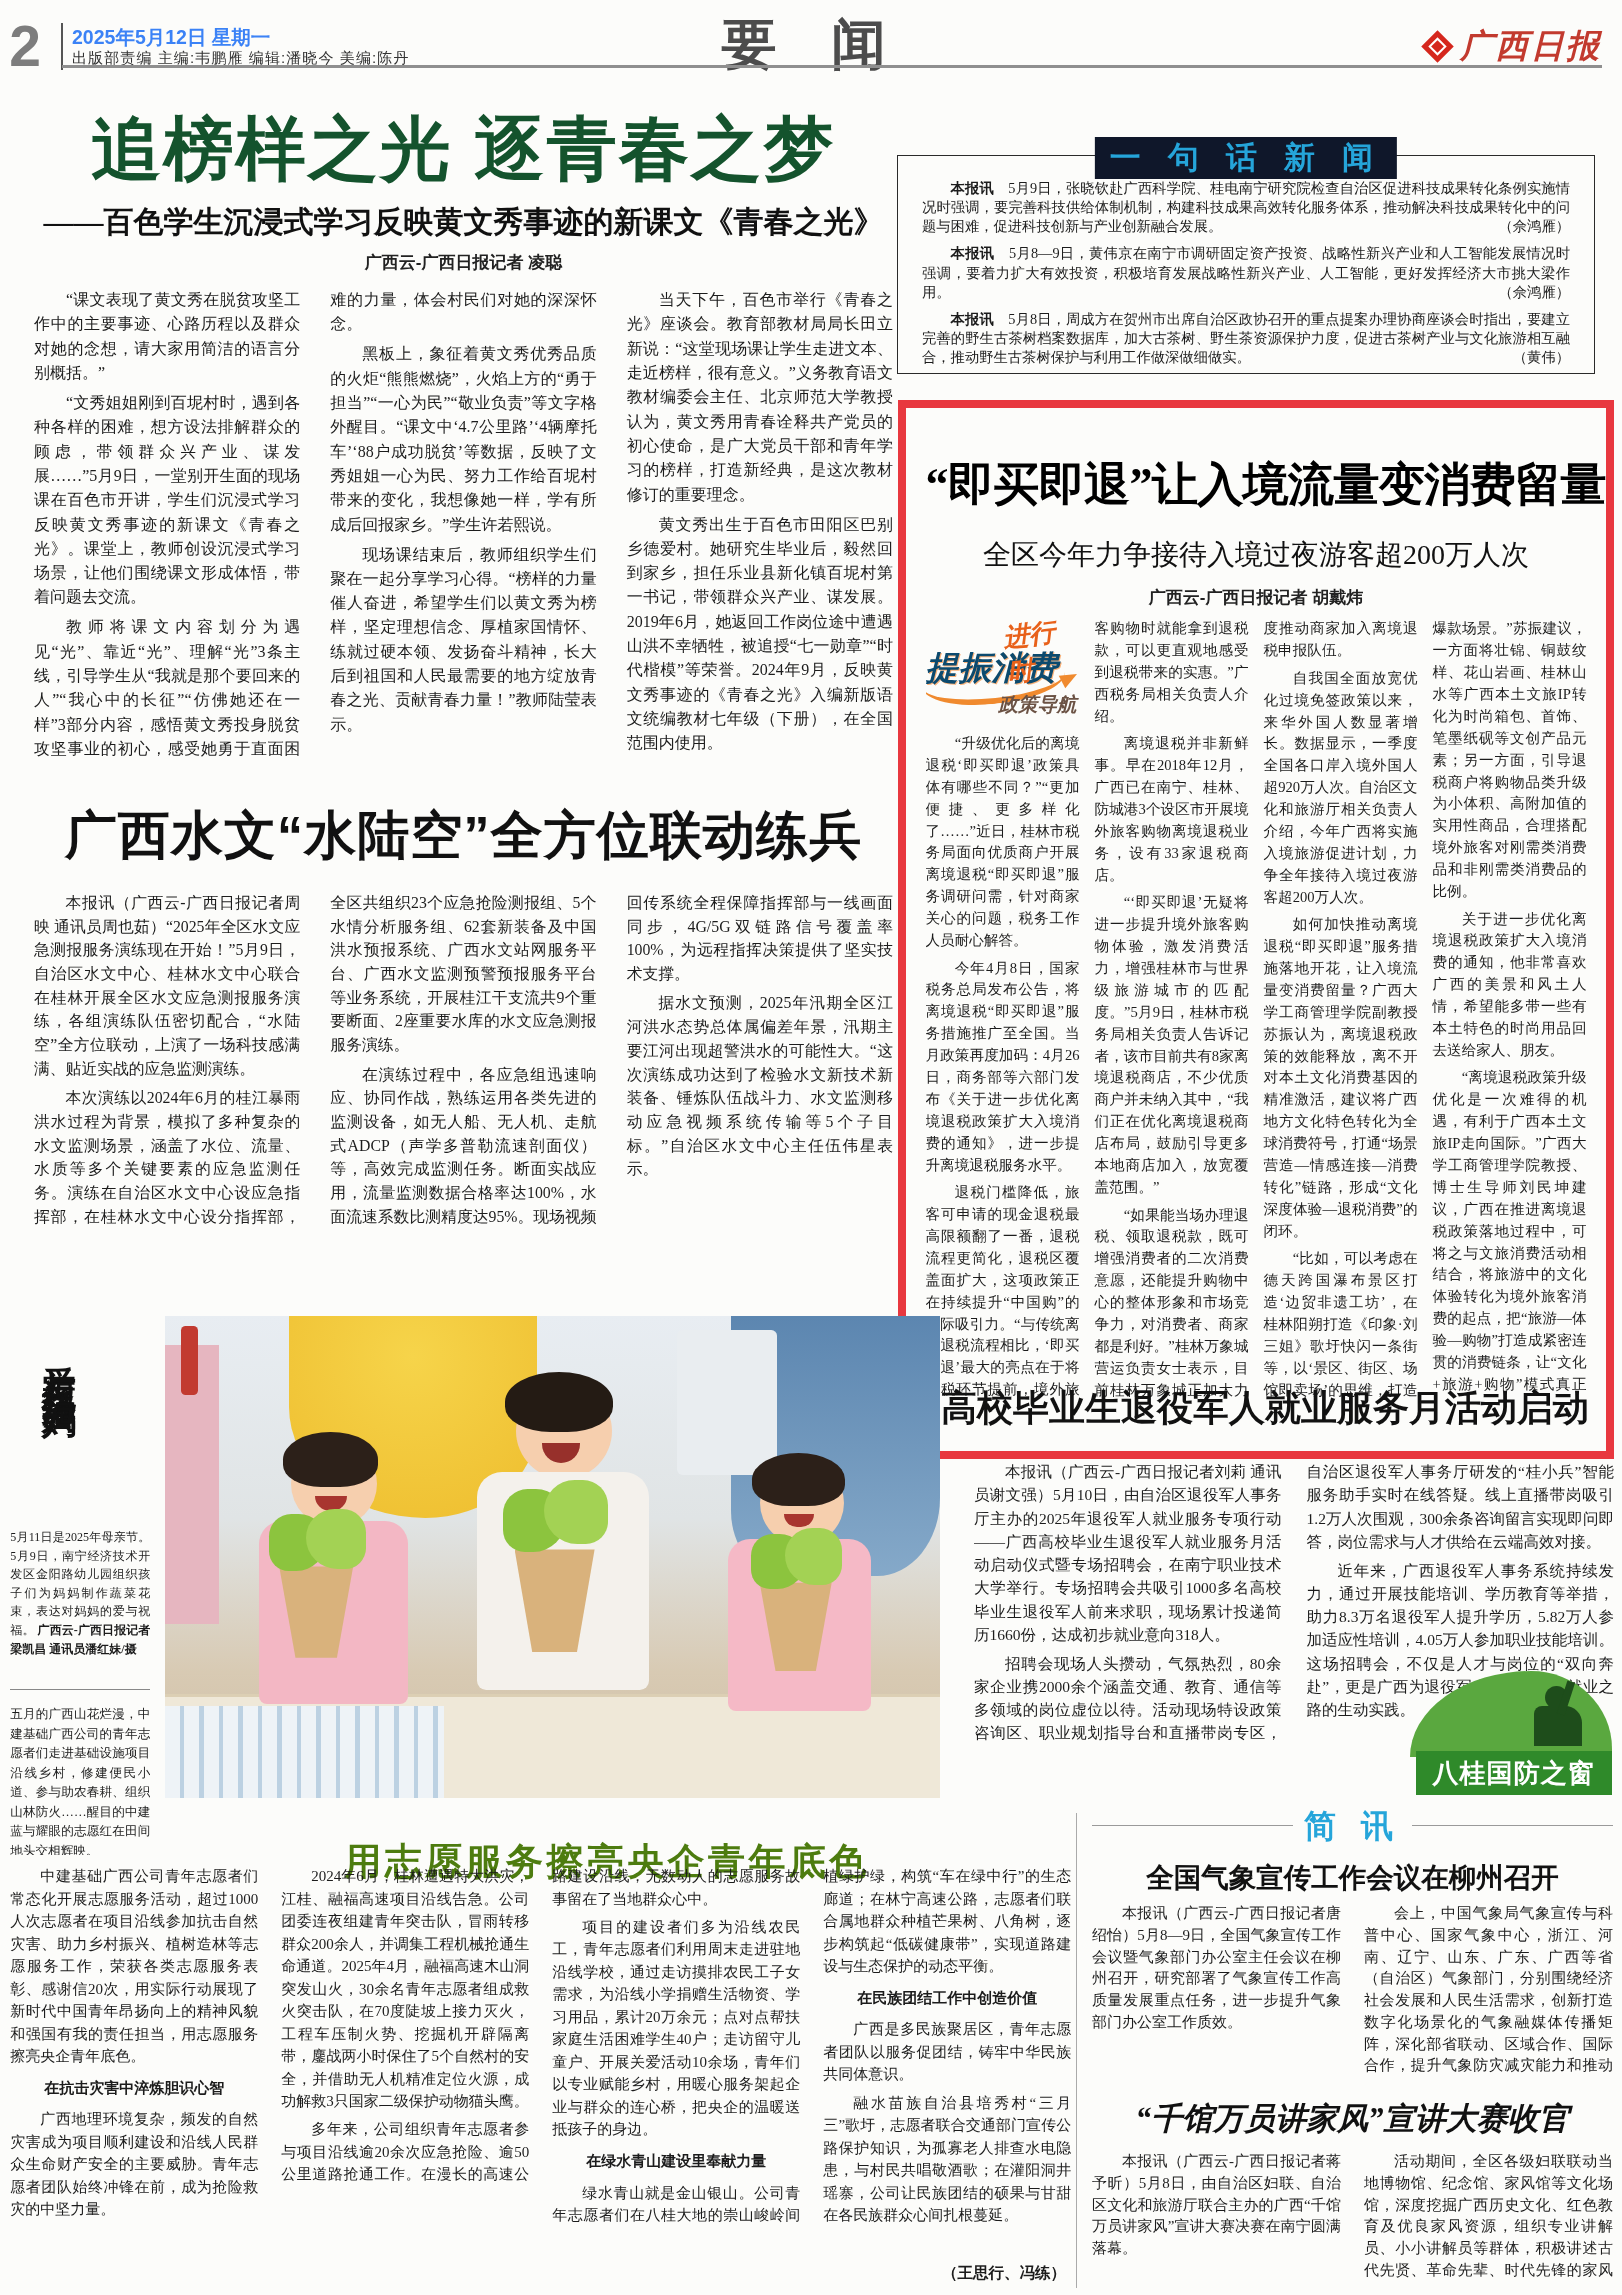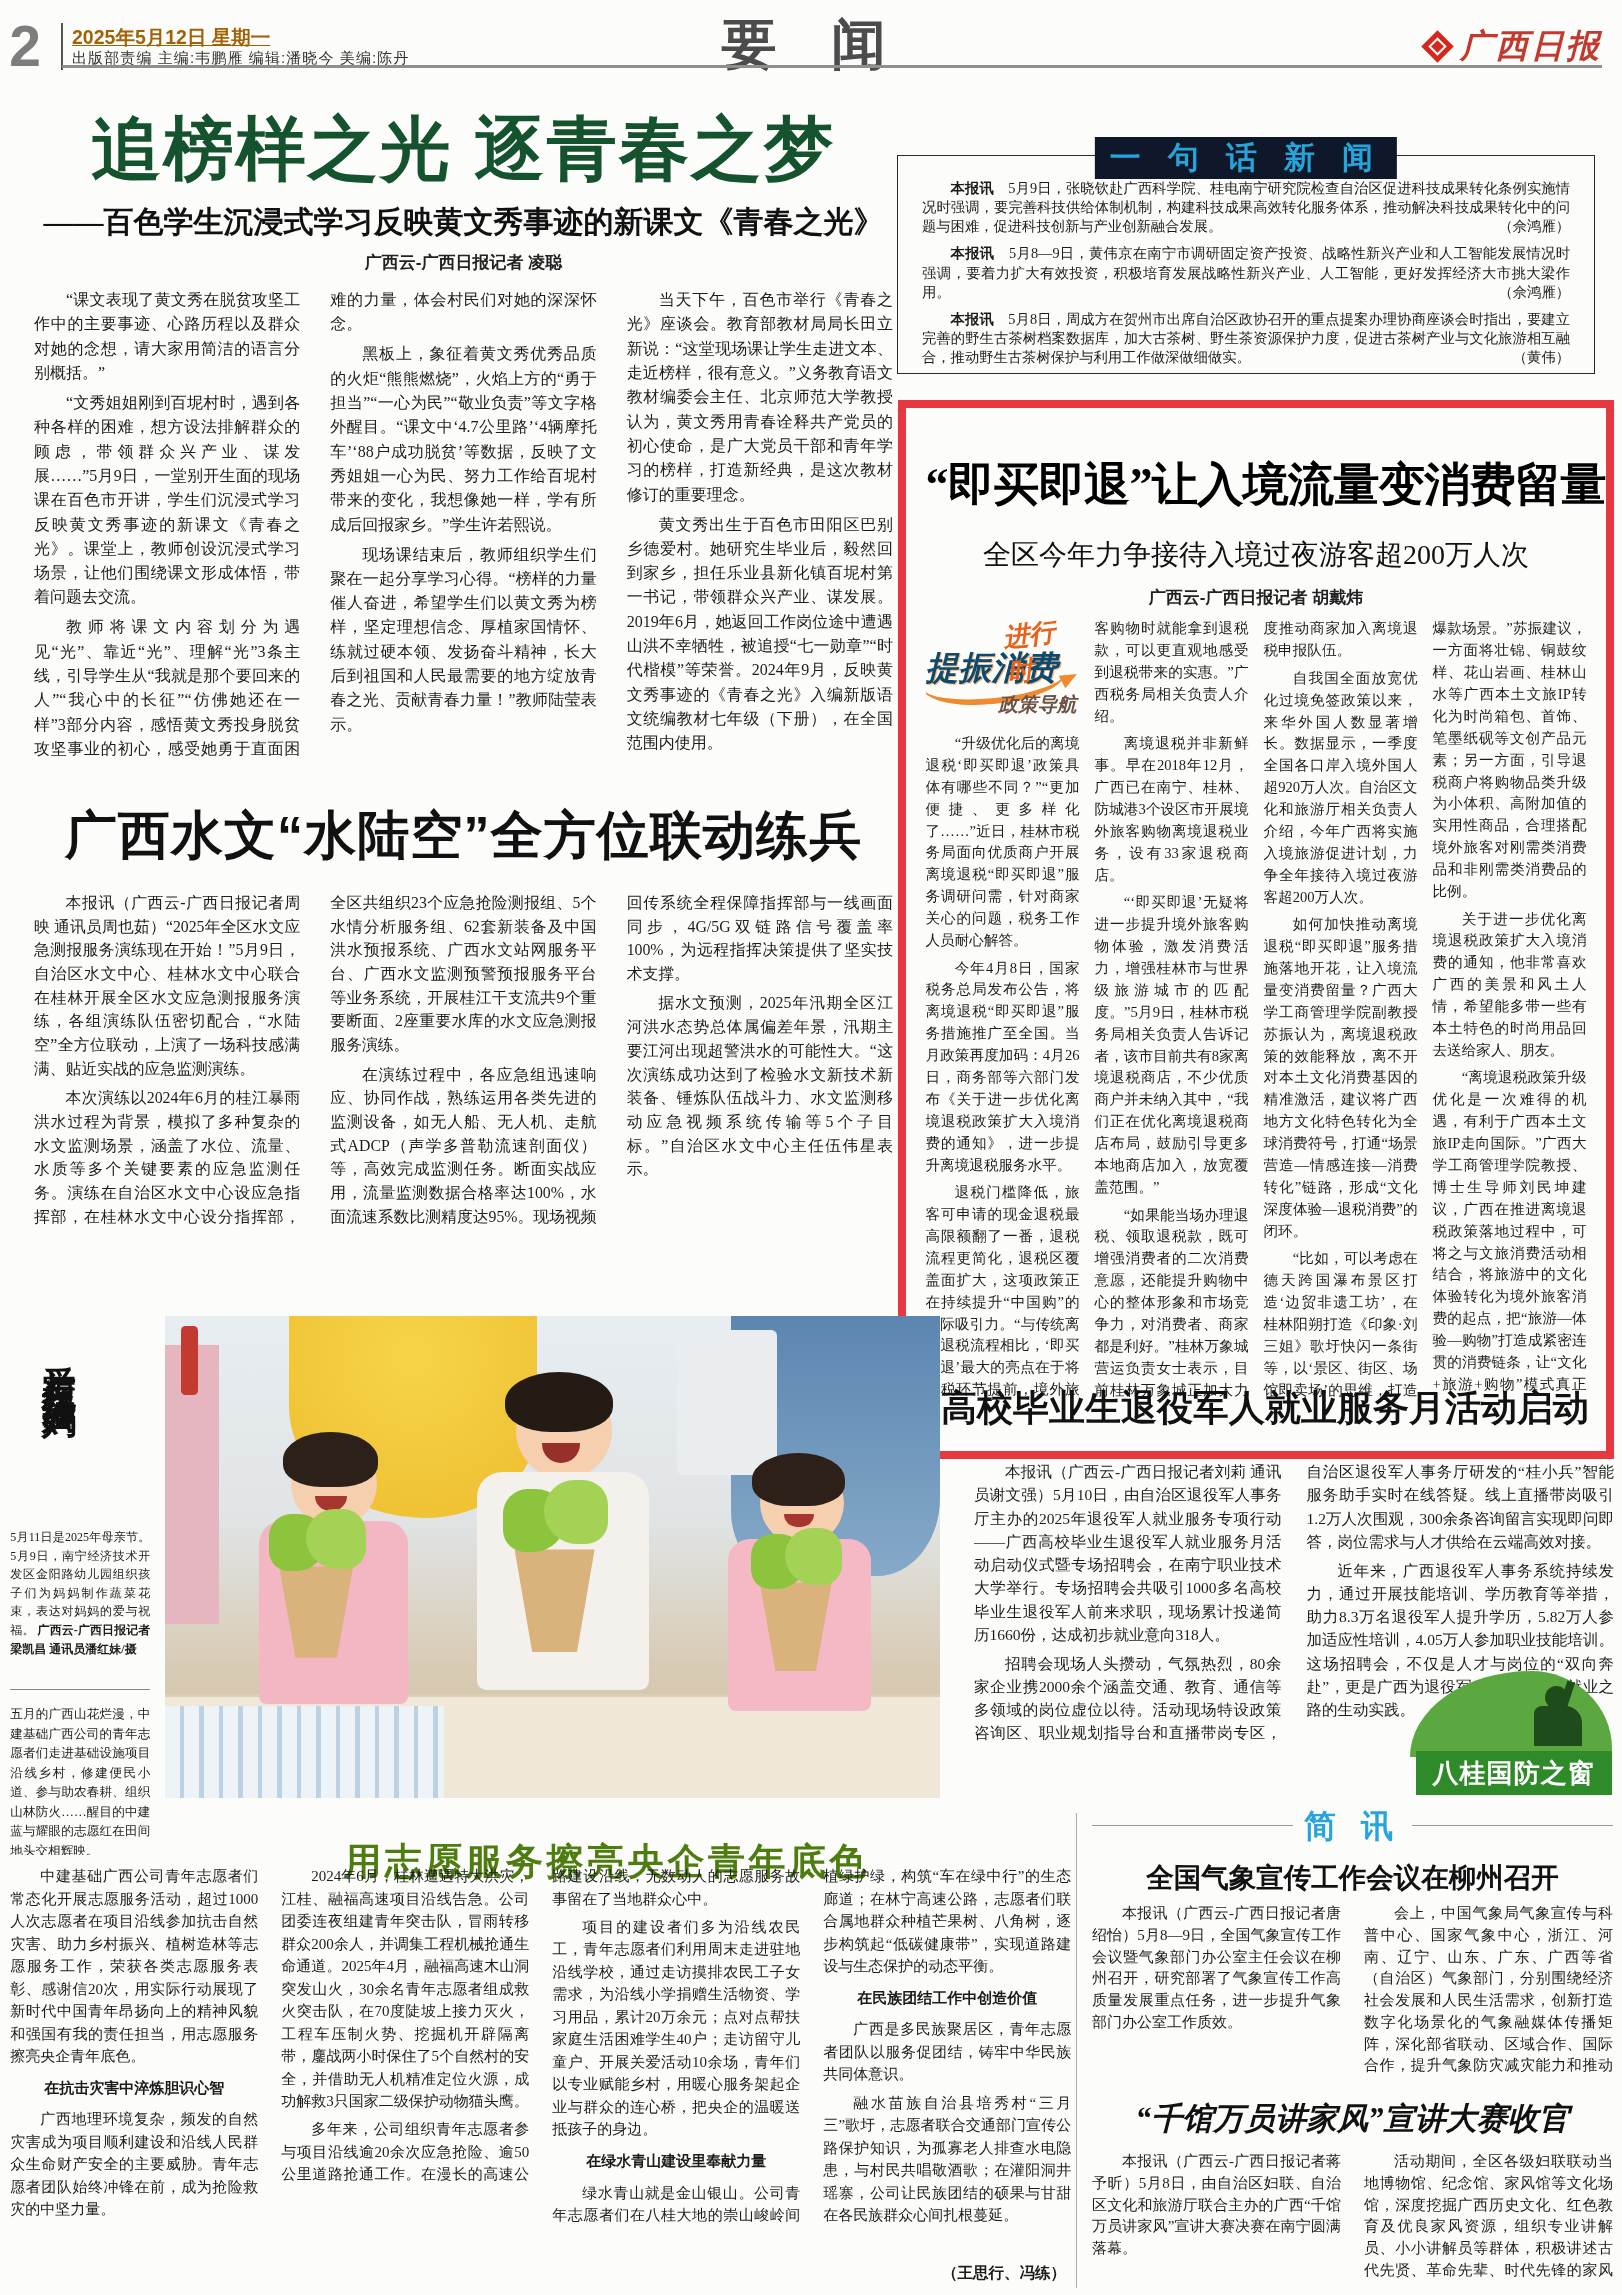--- a/index.html
+++ b/index.html
@@ -5,21 +5,21 @@
   html,body{margin:0;padding:0;background:#e9e9e6;}
   #page{position:relative;width:1622px;height:2295px;background:#fcfcfa;font-family:"Liberation Serif",serif;color:#1c1c1c;overflow:hidden;}
   .abs{position:absolute;}
   .ctr{text-align:center;}
   .para{margin:0 0 5.7px 0;text-indent:2em;text-align:justify;}
   .crosshead{margin:9.2px 0;text-indent:0;text-align:center;font-weight:bold;font-family:"Liberation Sans",sans-serif;}
   .lead-b{font-weight:bold;font-family:"Liberation Sans",sans-serif;}
   .credit{float:right;font-weight:normal;}
   
   .pagenum{font:bold 57px "Liberation Sans",sans-serif;color:#7d7d7d;}
-  .hdr-date{font:bold 19.5px "Liberation Sans",sans-serif;color:#a16207;text-decoration:underline;}
+  .hdr-date{font:bold 19.5px "Liberation Sans",sans-serif;color:#3b82f6;}
   .hdr-staff{font:15px "Liberation Sans",sans-serif;color:#333;letter-spacing:1.1px;}
   .section-title{font:bold 55px "Liberation Sans",sans-serif;color:#4c4c4c;letter-spacing:19.5px;}
   .rule-h{background:#8f8f8f;}
   .masthead{color:#c23a2e;font:italic bold 33px "Liberation Serif",serif;letter-spacing:2.3px;}
   .diamond{width:23px;height:23px;background:#d5271d;transform:rotate(45deg);display:inline-block;position:relative;}
   .diamond i{position:absolute;left:4.6px;top:4.6px;width:13.7px;height:13.7px;border:2.9px solid #fff;box-sizing:border-box;display:block;}
   
   .lead-hl{font:bold 70px "Liberation Sans",sans-serif;letter-spacing:2.3px;color:#14532d;}
   .lead-sub{font:bold 30px "Liberation Serif",serif;color:#111;}
   .byline{font:bold 17px "Liberation Sans",sans-serif;color:#222;}

